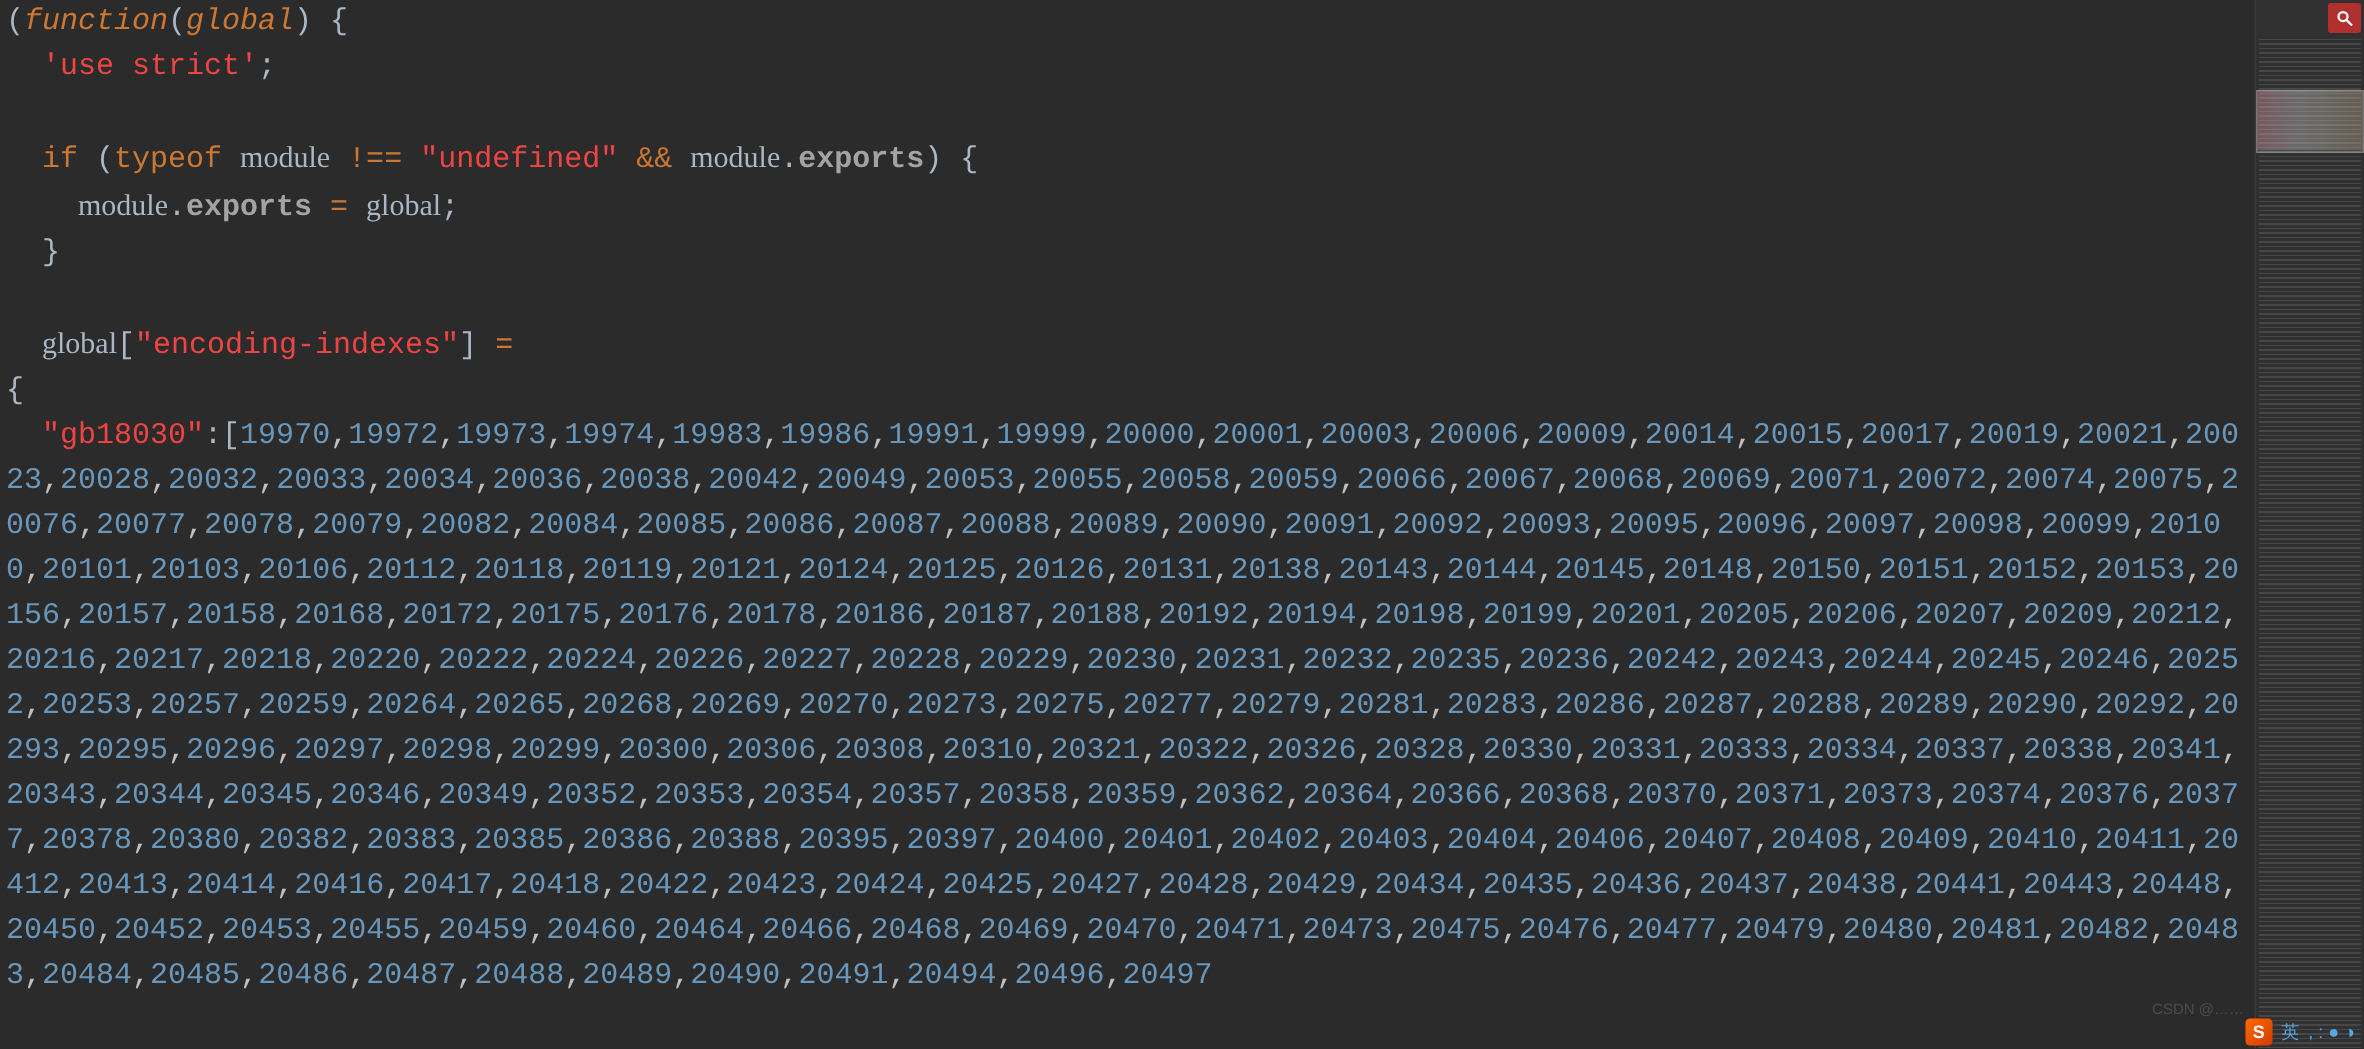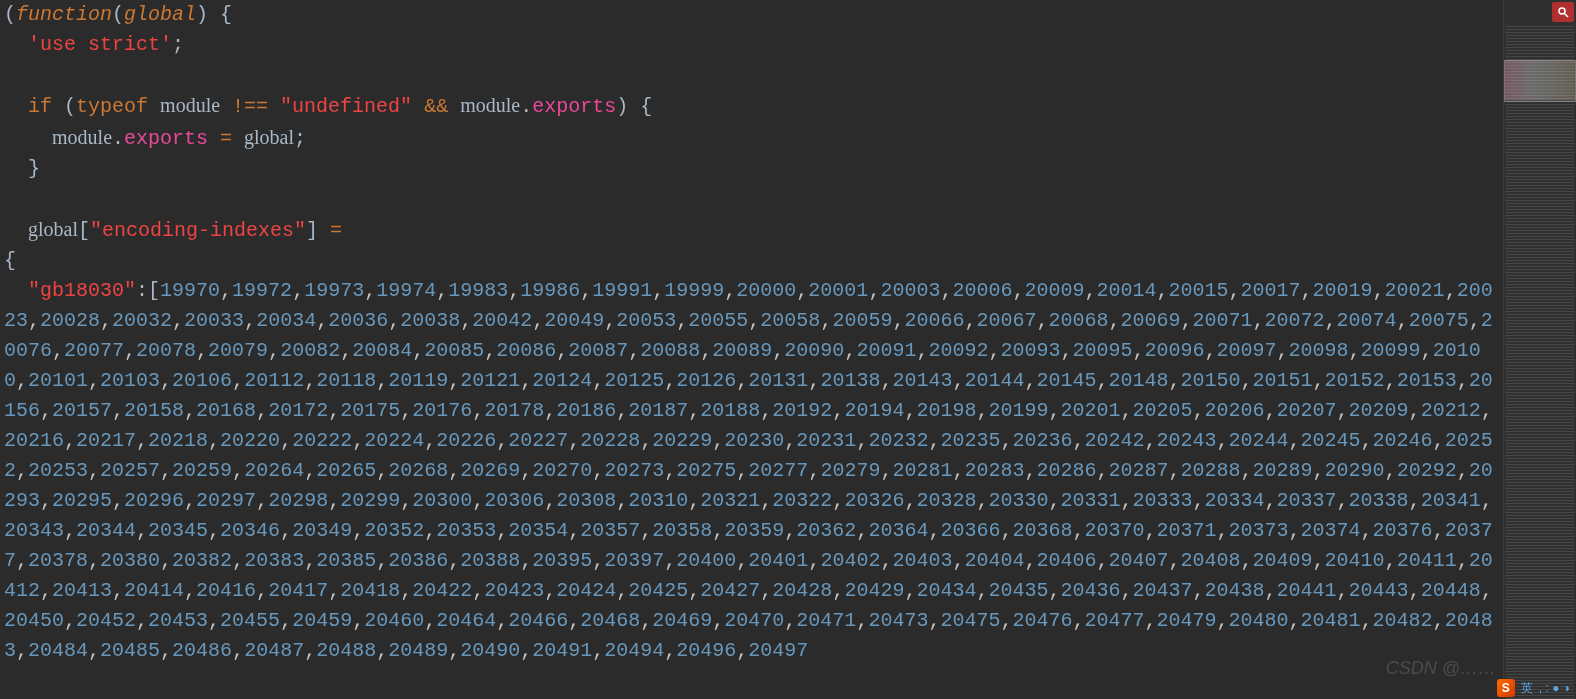--- a/index.html
+++ b/index.html
@@ -81,21 +81,21 @@
     white-space: pre-wrap;
     word-break: break-all;
     font-family: inherit;
   }
   .tok-keyword   { color: #cc7832; font-style: italic; }
   .tok-keyword2  { color: #cc7832; }
   .tok-operator  { color: #cc7832; }
   .tok-param     { color: #a9b7c6; font-style: italic; }
   .tok-ident     { color: #a9b7c6; font-family: Liberation Serif, serif; }
   .tok-string    { color: #ef4444; }
-  .tok-prop      { color: #ec4899; }
+  .tok-prop      { color: #a3a3a3; font-weight: bold; }
   .tok-punct     { color: #a9b7c6; }
   .tok-brace     { color: #a9b7c6; }
   .tok-num       { color: #6897bb; }
   .tok-numwrap   { color: #c0c0c0; }
 
   .taskbar {
     position: fixed;
     bottom: 0;
     right: 0;
     height: 22px;
@@ -118,23 +118,22 @@
     justify-content: center;
     font-weight: bold;
     font-size: 12px;
   }
   .wm {
     position: fixed;
     right: 80px;
     bottom: 20px;
     color: rgba(255,255,255,0.15);
     font-family: sans-serif;
-    font-size: 18px;
+    font-size: 10px;
     pointer-events: none;
-    font-style: italic;
   }
 </style>
 </head>
 <body>
 
 <div class="workspace">
   <div class="editor">
 <pre><span class="tok-punct">(</span><span class="tok-keyword">function</span><span class="tok-punct">(</span><span class="tok-param" style="color:#cc7832">global</span><span class="tok-punct">) {</span>
   <span class="tok-string">'use strict'</span><span class="tok-punct">;</span>
 

